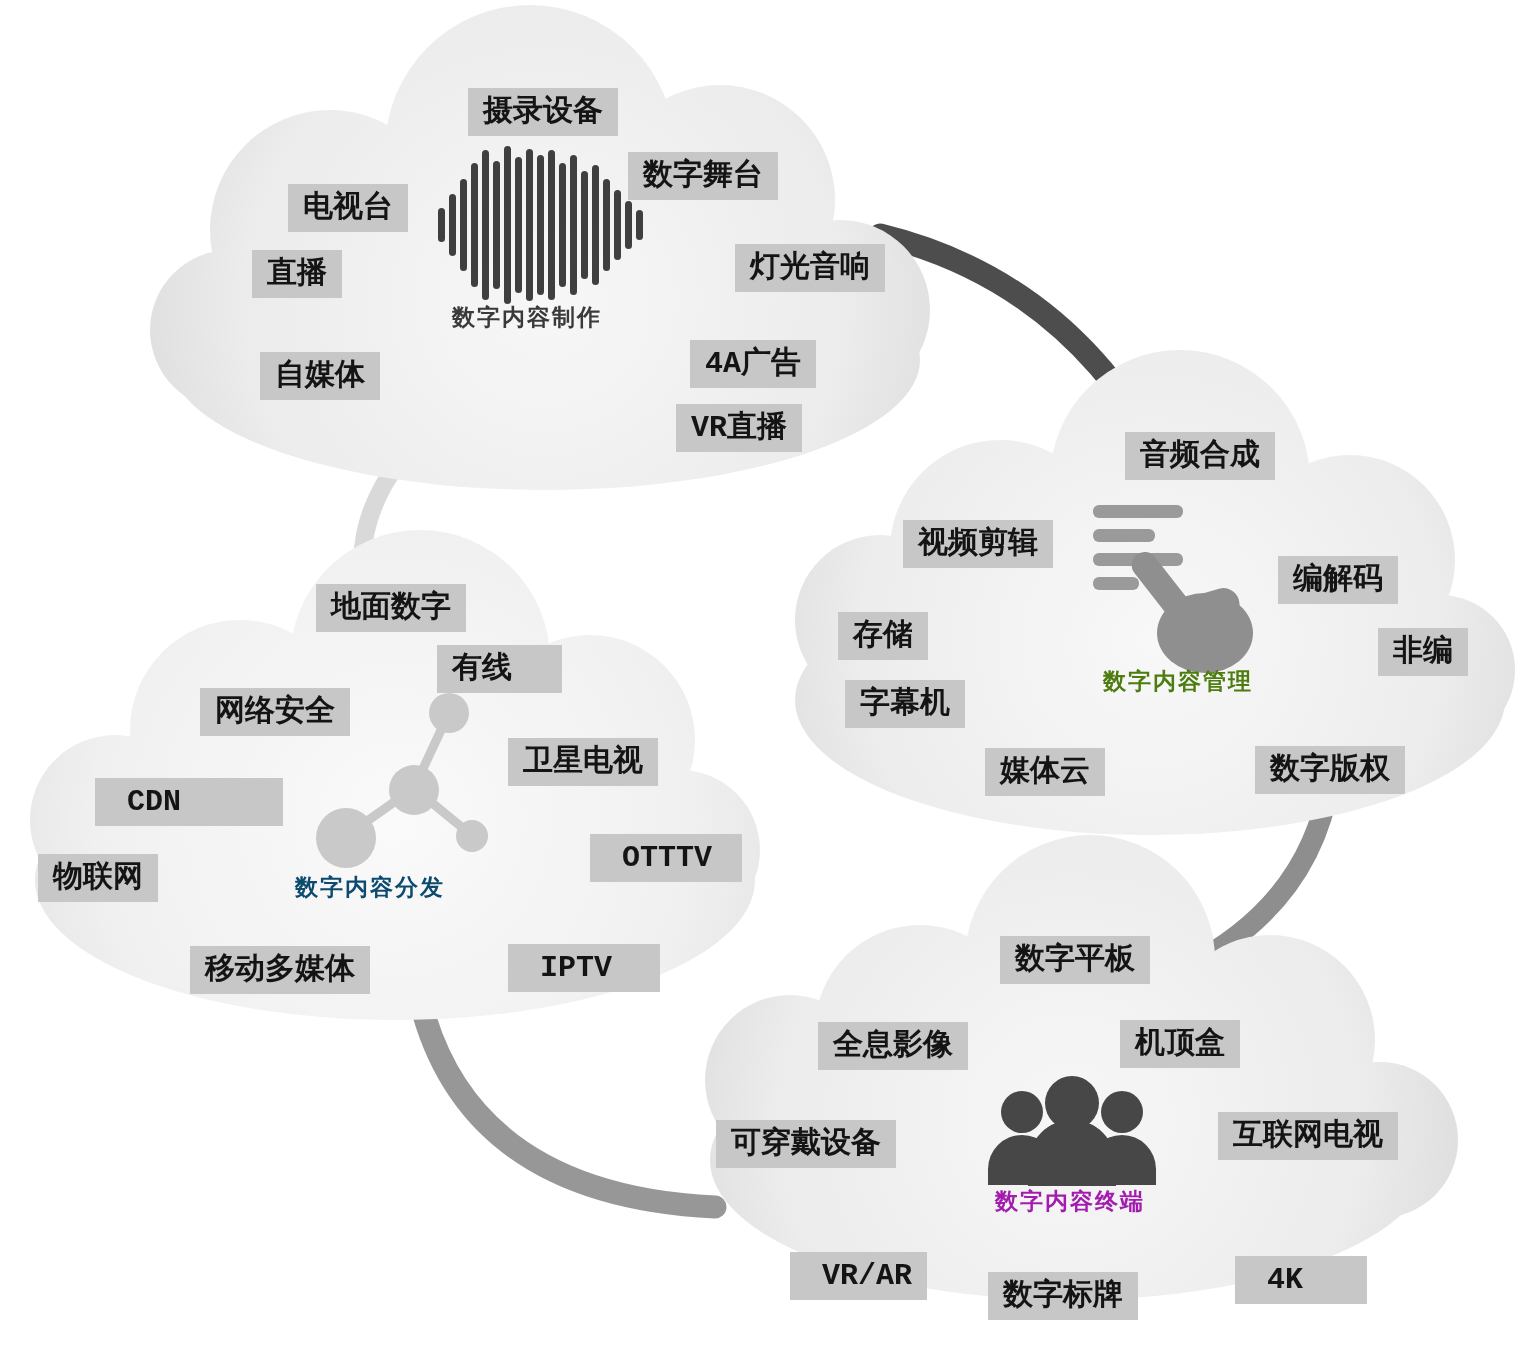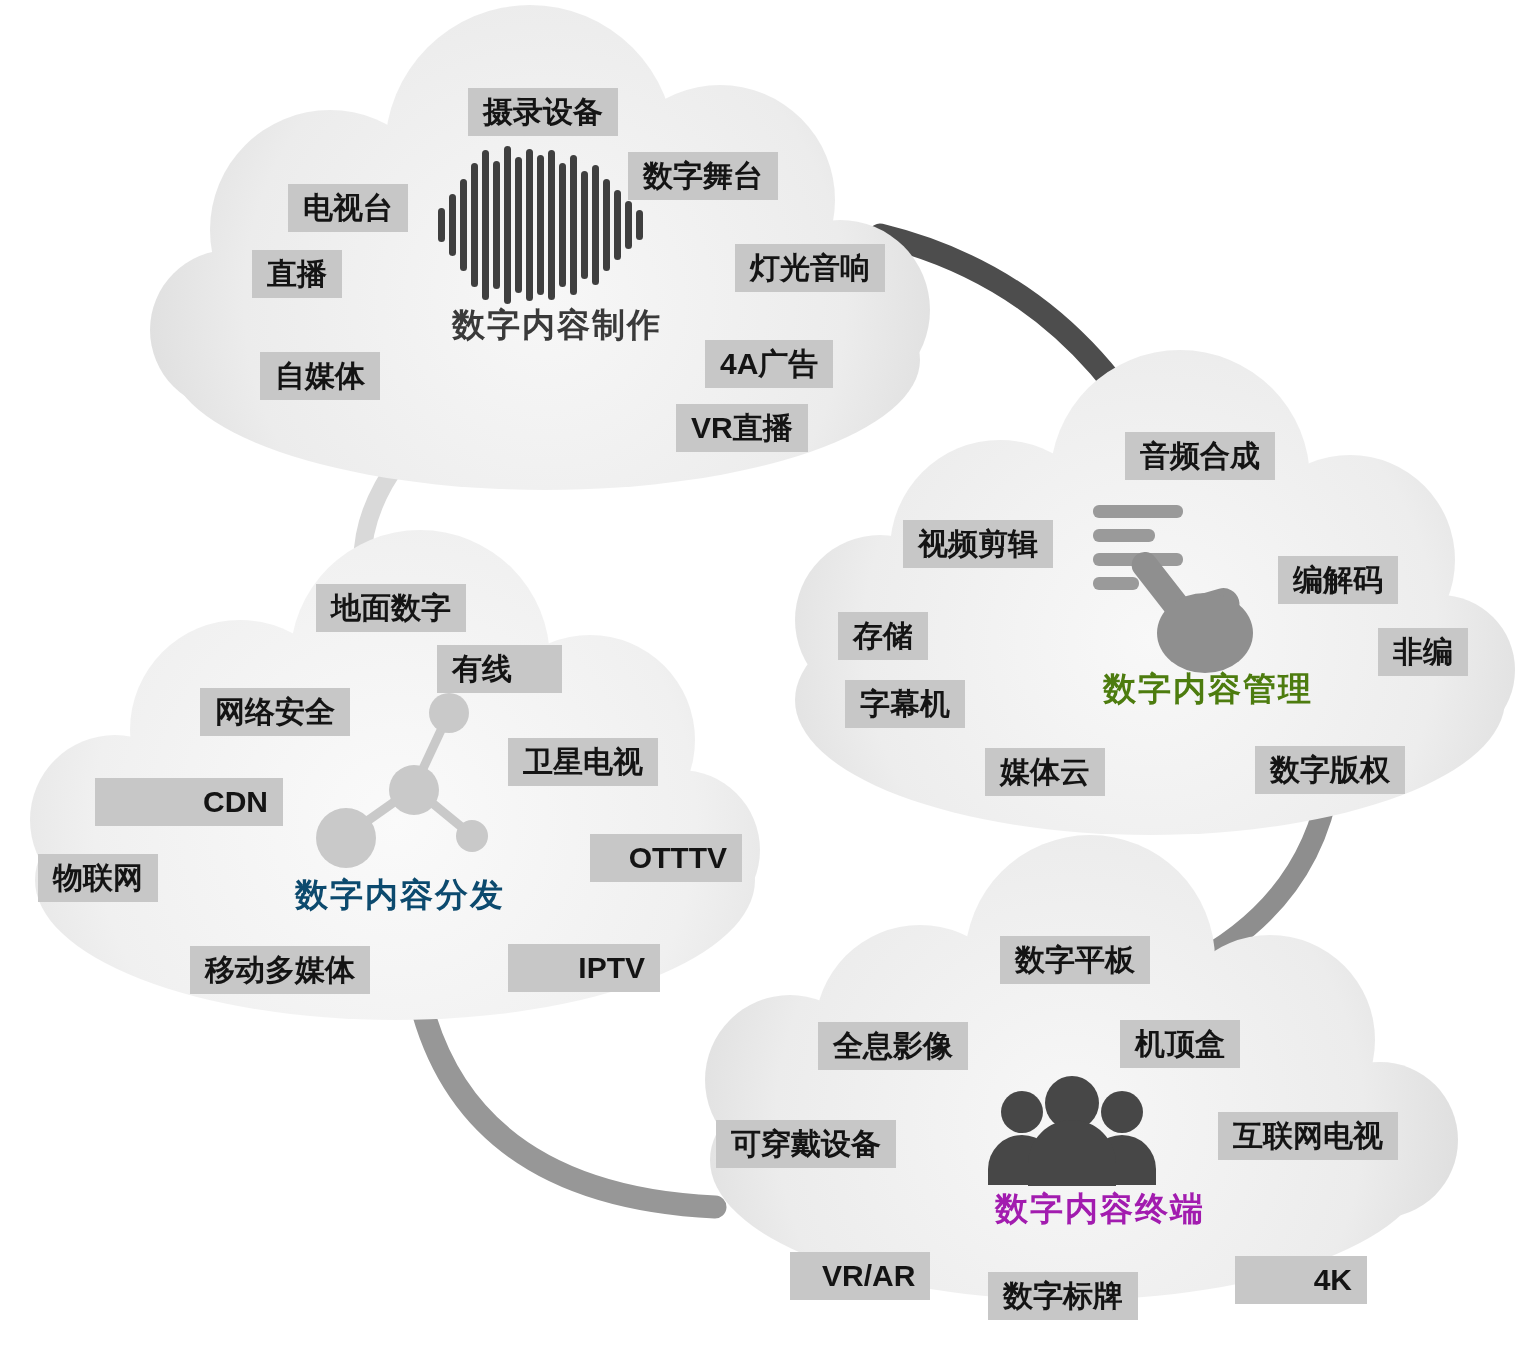--- a/index.html
+++ b/index.html
@@ -1,39 +1,39 @@
 <!DOCTYPE html>
 <html><head>
 <meta charset="utf-8">
 <style>
   html,body{margin:0;padding:0;background:#ffffff;}
   .stage{
     position:relative;
     width:1536px;height:1362px;
     background:#ffffff;
     overflow:hidden;
-    font-family:Liberation Sans, sans-serif;
+    font-family:Liberation Mono, monospace;
   }
   .stage svg{position:absolute;left:0;top:0;}
   .tag{
     position:absolute;
     background:#c7c7c7;
     color:#141414;
     font-weight:bold;
     font-size:30px;
     line-height:1;
     padding:9px 15px;
     white-space:nowrap;
     box-sizing:border-box;
   }
-  .tag.center{text-align:right;padding-left:32px;}
+  .tag.center{text-align:left;padding-left:32px;}
   .cloud-title{
     position:absolute;
     font-weight:bold;
-    font-size:33px;
+    font-size:23px;
     line-height:1;
     white-space:nowrap;
     letter-spacing:2px;
   }
   .t1{color:#3a3a3a;}
   .t2{color:#4d7c0f;}
   .t3{color:#0c4a6e;}
   .t4{color:#a21caf;}
 </style>
 </head>
@@ -166,21 +166,21 @@
     </g>
   </svg>
 
   <div class="tag" style="left:468px;top:88px">摄录设备</div>
   <div class="tag" style="left:288px;top:184px">电视台</div>
   <div class="tag" style="left:628px;top:152px">数字舞台</div>
   <div class="tag" style="left:252px;top:250px">直播</div>
   <div class="tag" style="left:735px;top:244px">灯光音响</div>
   <div class="cloud-title t1" style="left:452px;top:308px">数字内容制作</div>
   <div class="tag" style="left:260px;top:352px">自媒体</div>
-  <div class="tag" style="left:705px;top:340px">4A广告</div>
+  <div class="tag" style="left:690px;top:340px">4A广告</div>
   <div class="tag" style="left:676px;top:404px">VR直播</div>
 
   <div class="tag" style="left:1125px;top:432px">音频合成</div>
   <div class="tag" style="left:903px;top:520px">视频剪辑</div>
   <div class="tag" style="left:1278px;top:556px">编解码</div>
   <div class="tag" style="left:838px;top:612px">存储</div>
   <div class="tag" style="left:1378px;top:628px">非编</div>
   <div class="tag" style="left:845px;top:680px">字幕机</div>
   <div class="cloud-title t2" style="left:1103px;top:672px">数字内容管理</div>
   <div class="tag" style="left:985px;top:748px">媒体云</div>

